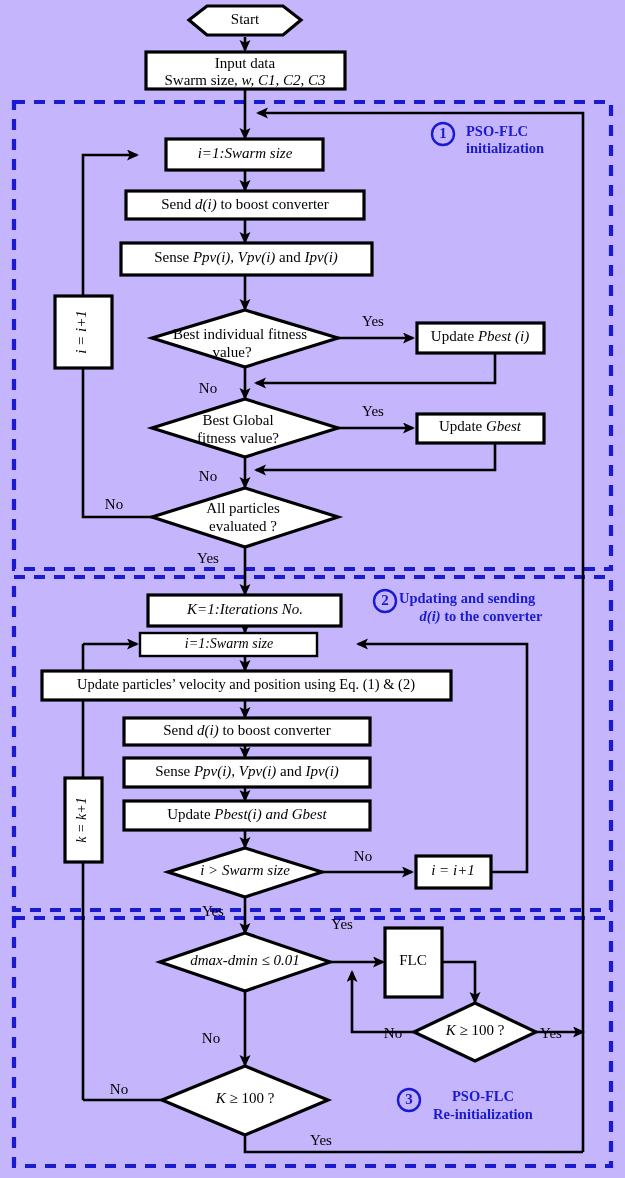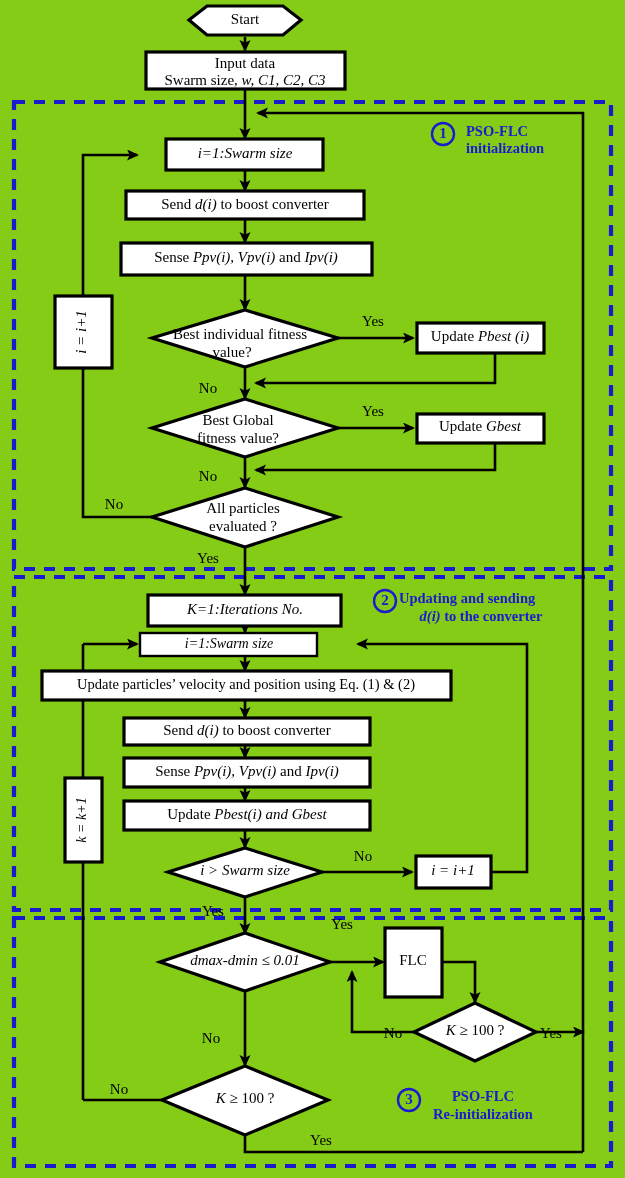--- a/index.html
+++ b/index.html
@@ -4,21 +4,21 @@
 <style>
   html, body {
     margin: 0;
     padding: 0;
     background: #ffffff;
   }
   #page {
     position: relative;
     width: 625px;
     height: 1178px;
-    background: #84cc16;
+    background: #c4b5fd;
     font-family: "Liberation Serif", "DejaVu Serif", serif;
     overflow: hidden;
   }
   svg#flow {
     position: absolute;
     left: 0;
     top: 0;
     width: 625px;
     height: 1178px;
   }

